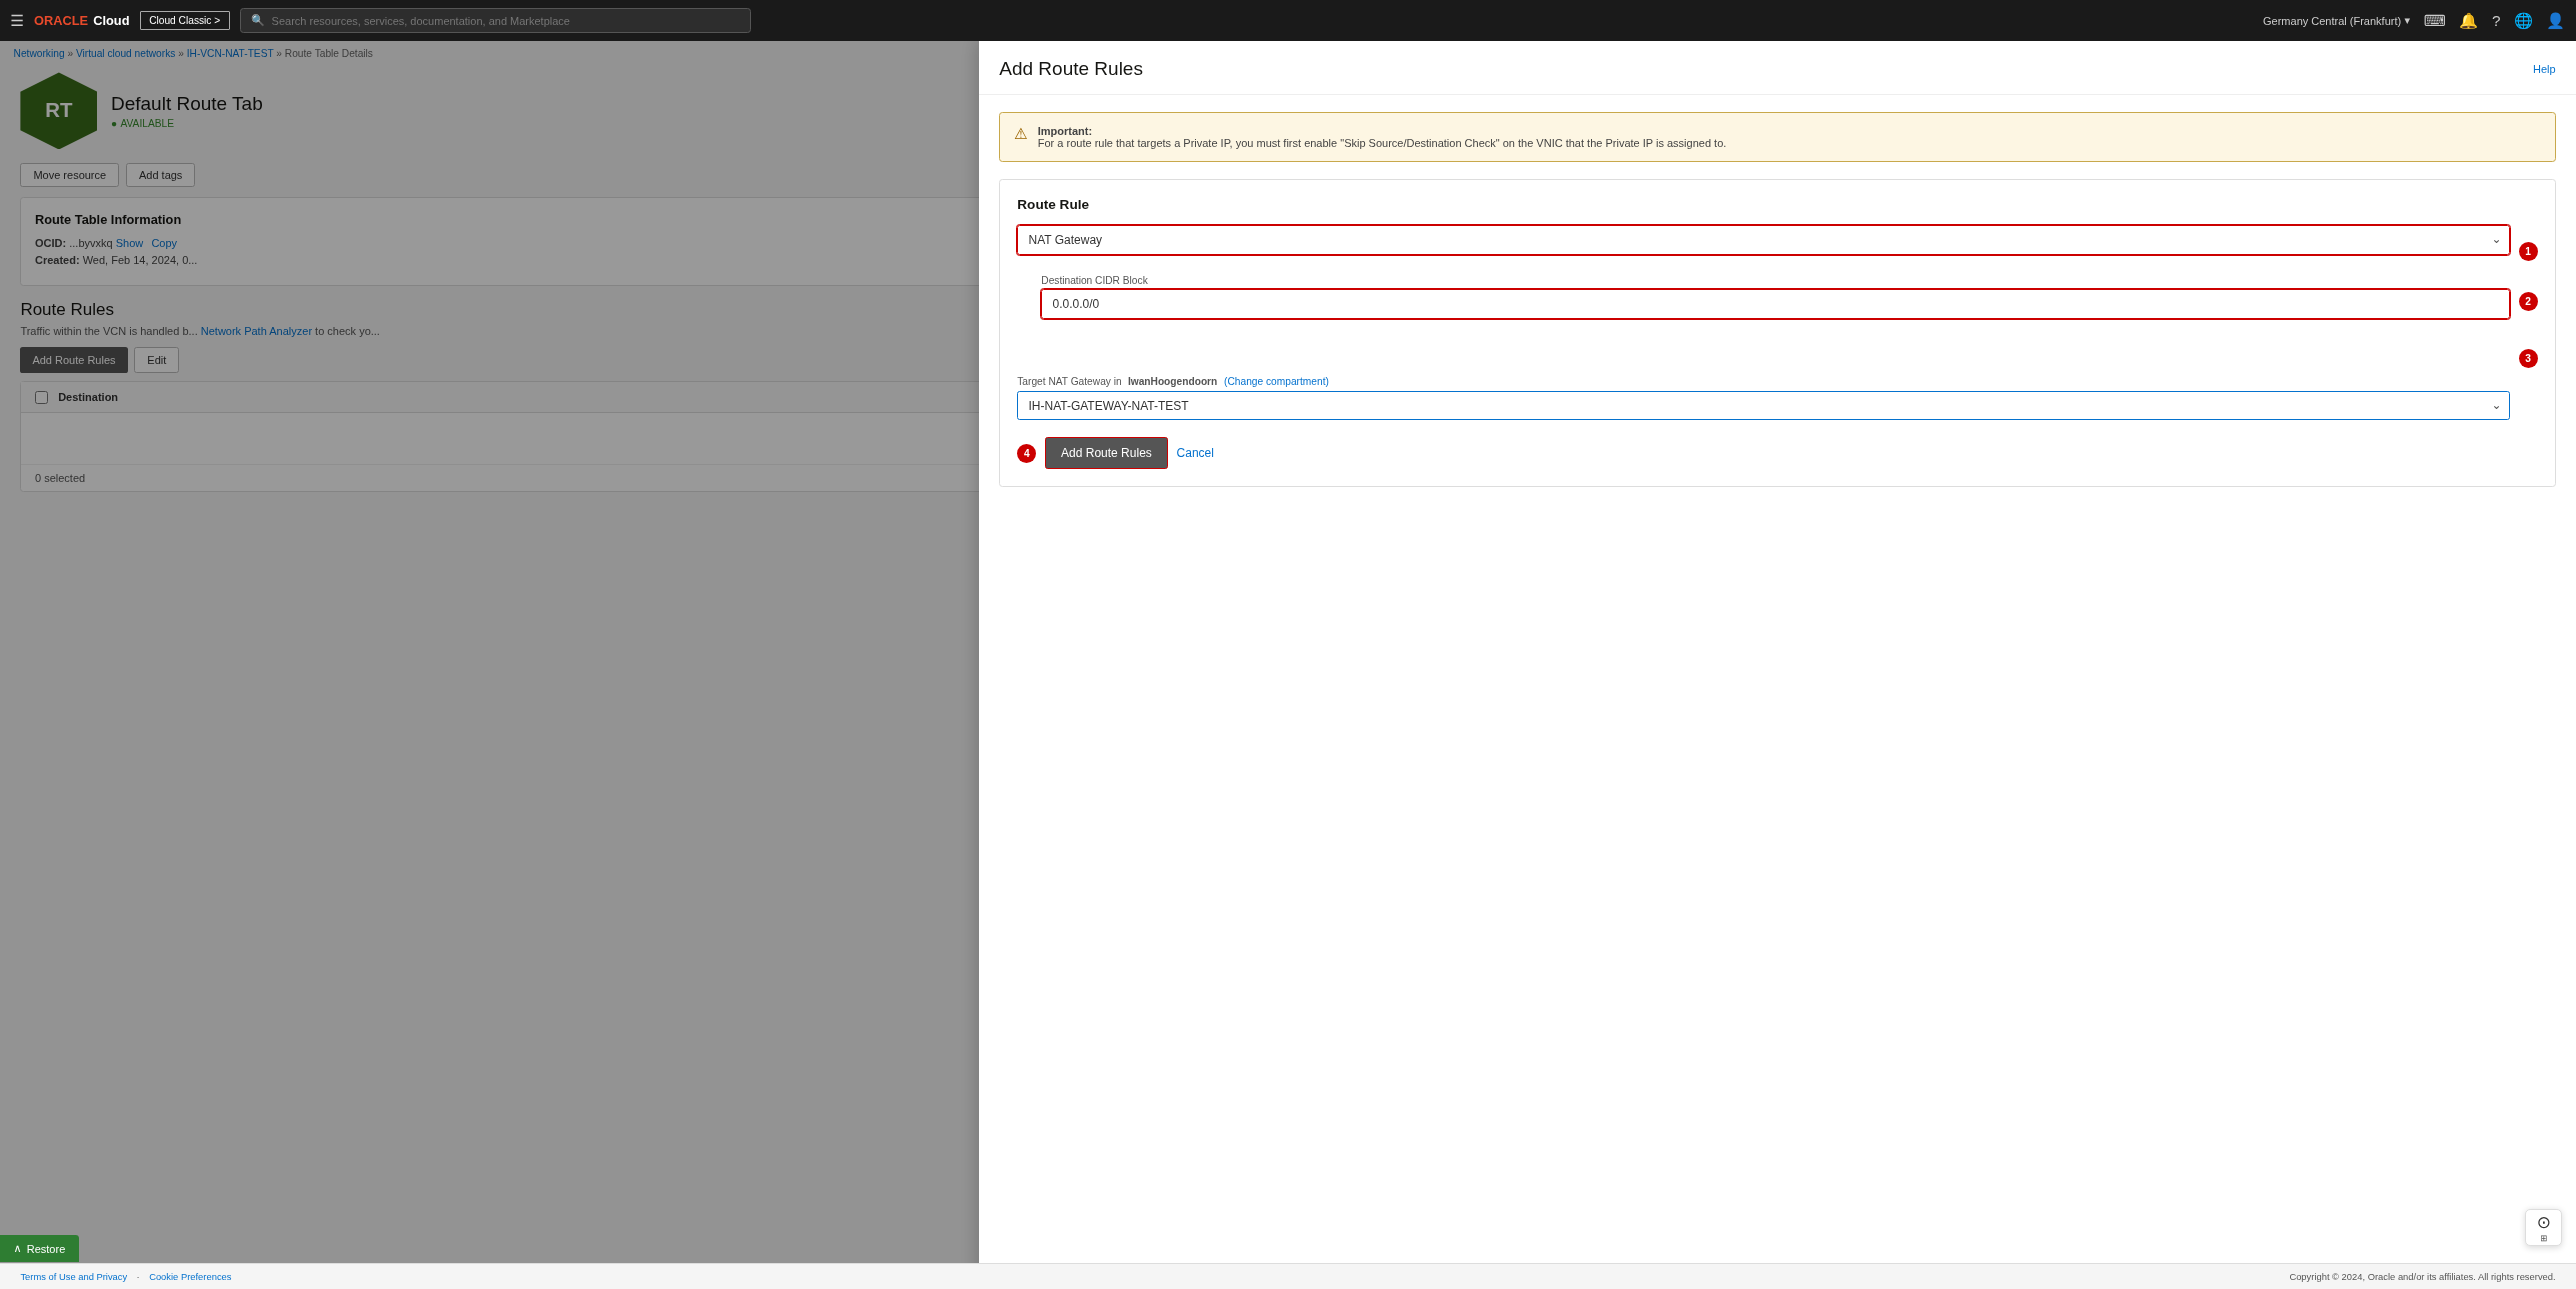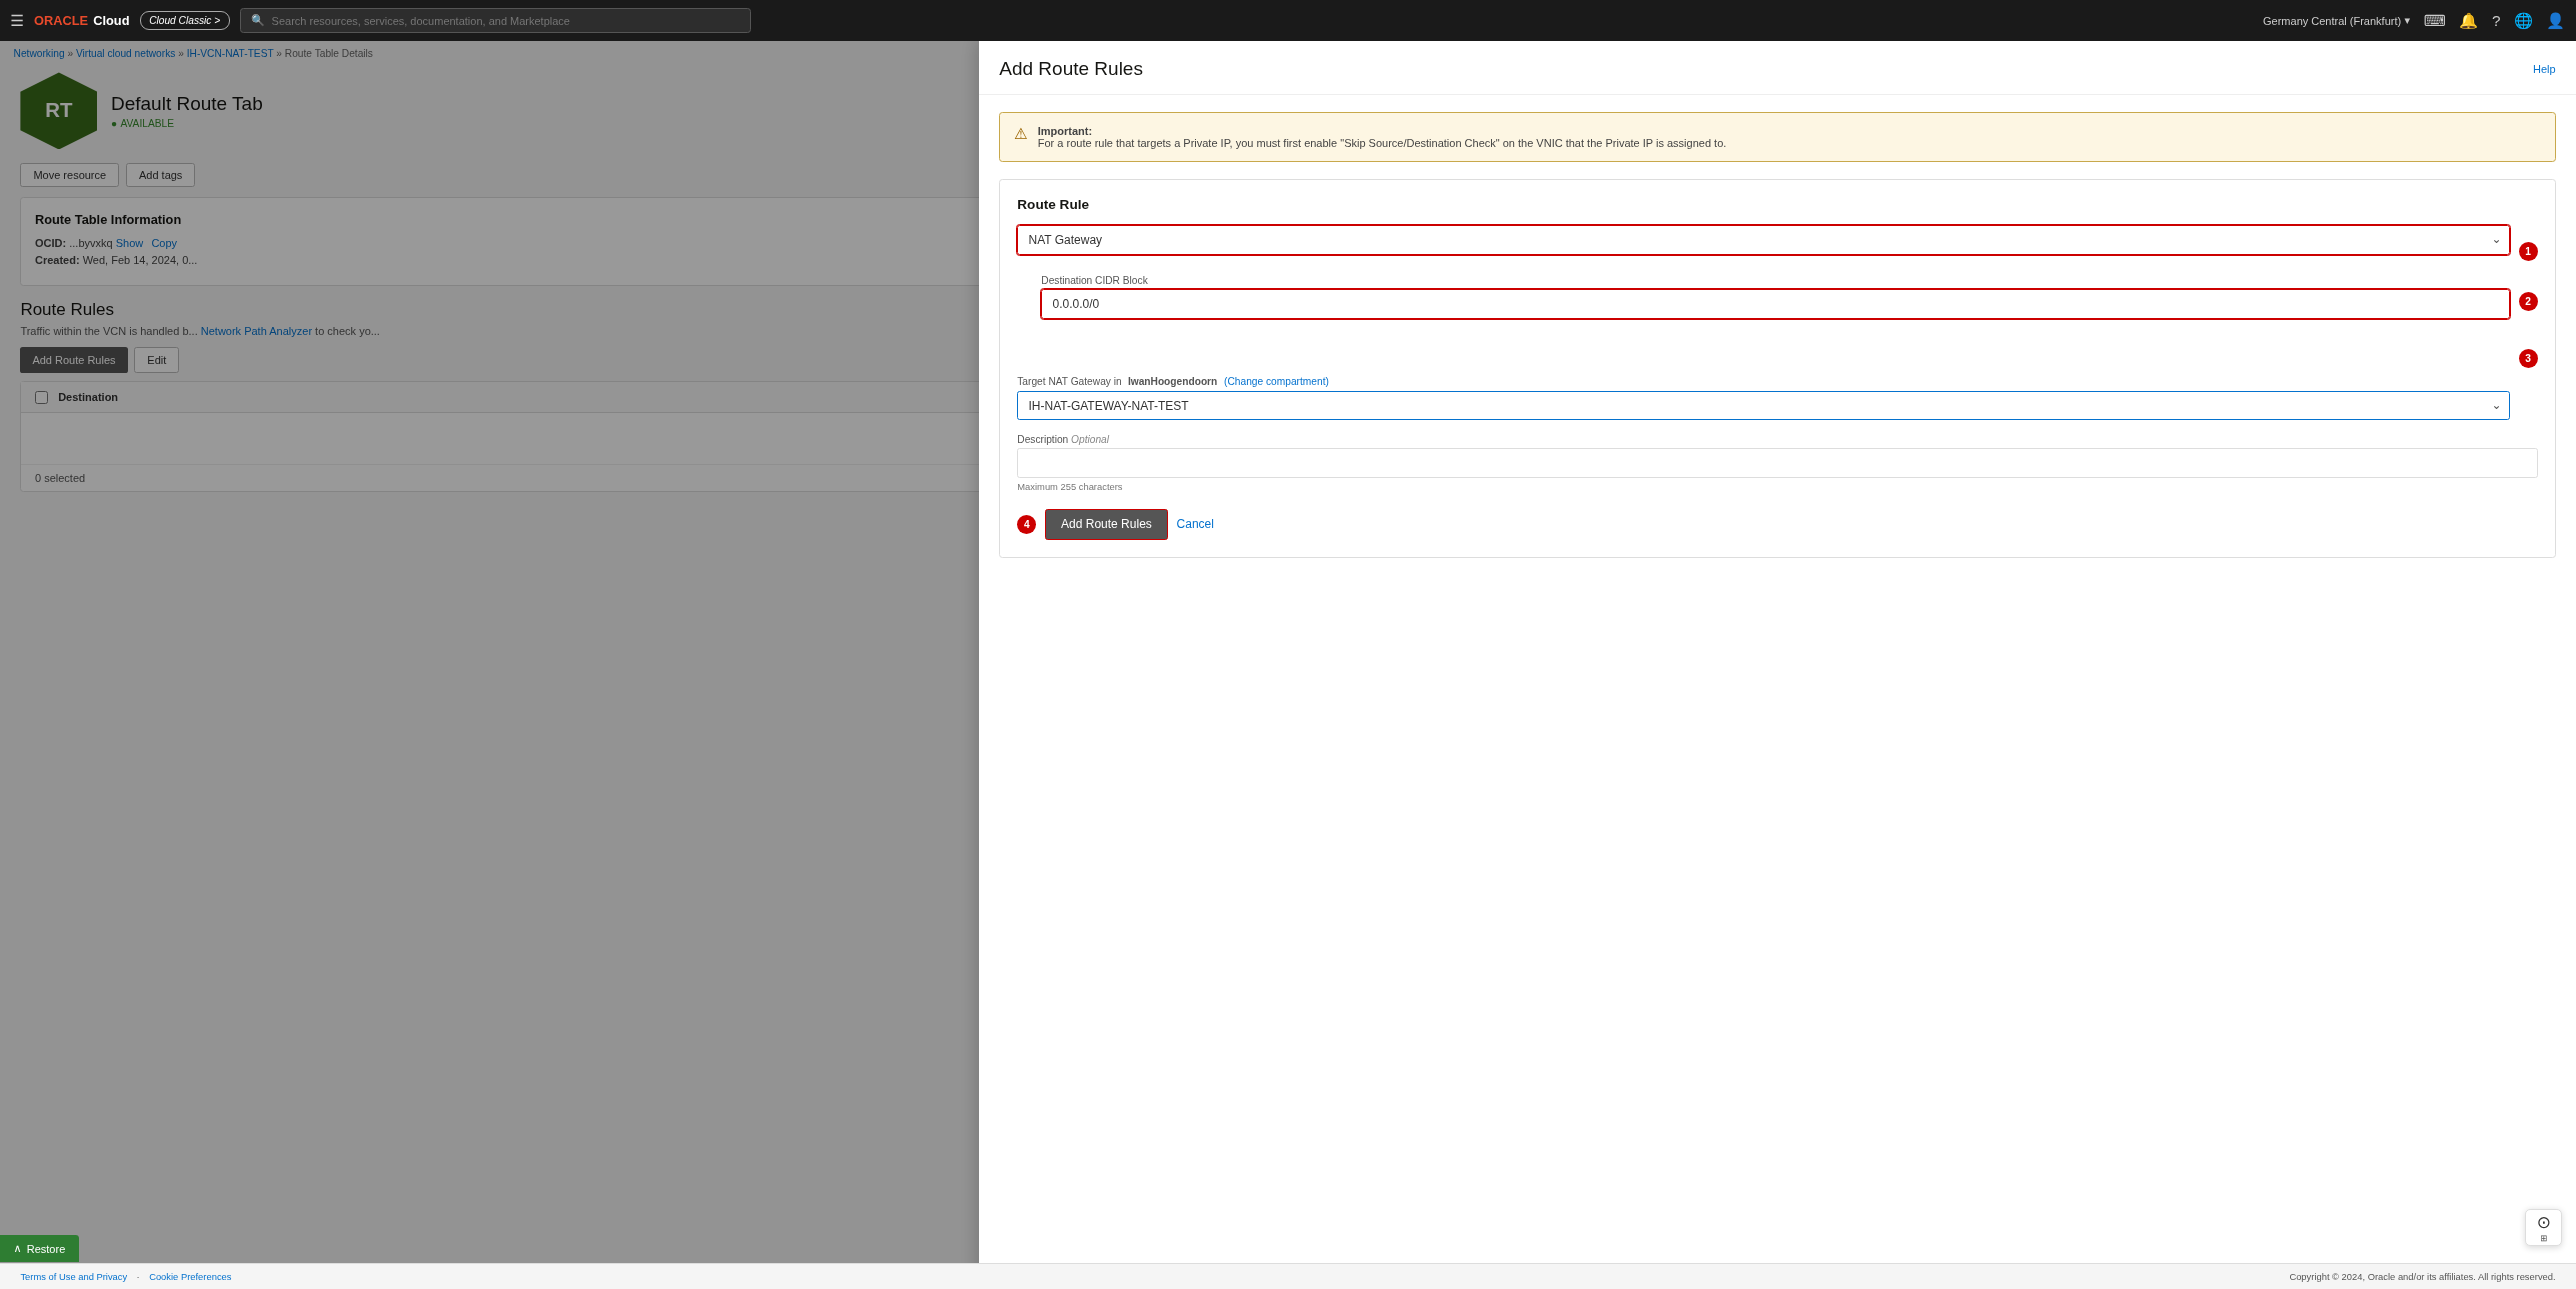--- a/index.html
+++ b/index.html
@@ -8,23 +8,23 @@
     
     .top-nav {
       display: flex; align-items: center; background: #1a1a1a; color: #fff;
       height: 41px; padding: 0 10.2px; gap: 10.2px; z-index: 200; position: relative;
     }
     .hamburger-icon { cursor: pointer; font-size: 15.3px; color: #ccc; }
     .oracle-logo { display: flex; align-items: center; gap: 5.1px; font-weight: 700; font-size: 12.8px; }
     .oracle-logo span { color: #e84a2b; }
     .oracle-logo .cloud-text { color: #fff; }
     .cloud-classic-btn {
-      border: 0.9px solid #aaa; border-radius: 9px; padding: 3.4px 8.5px;
+      border: 0.9px solid #aaa; border-radius: 1px; padding: 3.4px 8.5px;
       color: #fff; background: transparent; cursor: pointer; font-size: 10.2px;
-      display: flex; align-items: center; gap: 3.4px; font-style: italic;
+      display: flex; align-items: center; gap: 3.4px;
     }
     .search-bar {
       flex: 1; max-width: 511px; background: #2d2d2d; border: 0.9px solid #555;
       border-radius: 3.4px; padding: 5.1px 10.2px; color: #ccc; font-size: 11px;
       display: flex; align-items: center; gap: 6.8px;
     }
     .search-bar input { background: transparent; border: none; outline: none; color: #ccc; font-size: 11px; width: 100%; }
     .nav-right { margin-left: auto; display: flex; align-items: center; gap: 13.6px; color: #ccc; font-size: 11px; }
     .region-selector { display: flex; align-items: center; gap: 3.4px; cursor: pointer; }
     .nav-icon { font-size: 15.3px; cursor: pointer; }
@@ -355,28 +355,20 @@
           </div>
           <div class="select-wrapper-highlight">
             <select class="select-field-highlighted">
               <option>IH-NAT-GATEWAY-NAT-TEST</option>
             </select>
           </div>
         </div>
         <span class="step-badge" style="margin-top:17px;">3</span>
       </div>
 
-      <div class="form-group">
-        <label class="form-label">
-          <span>Description</span>
-          <span class="form-label-optional"> <span>Optional</span></span>
-        </label>
-        <input type="text" class="input-normal" style="">
-        <div class="field-hint">Maximum 255 characters</div>
-      </div>
 
       <div class="form-actions" style="display:flex; align-items:center; gap:8.5px;">
         <span class="step-badge">4</span>
         <button class="btn-add-route">Add Route Rules</button>
         <button class="btn-cancel">Cancel</button>
       </div>
     </div>
   </div>
 </div>
 

